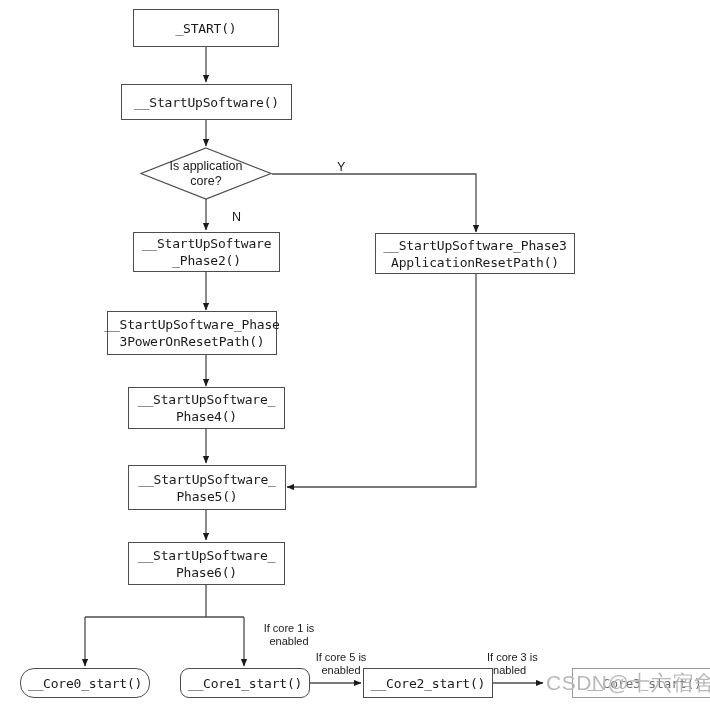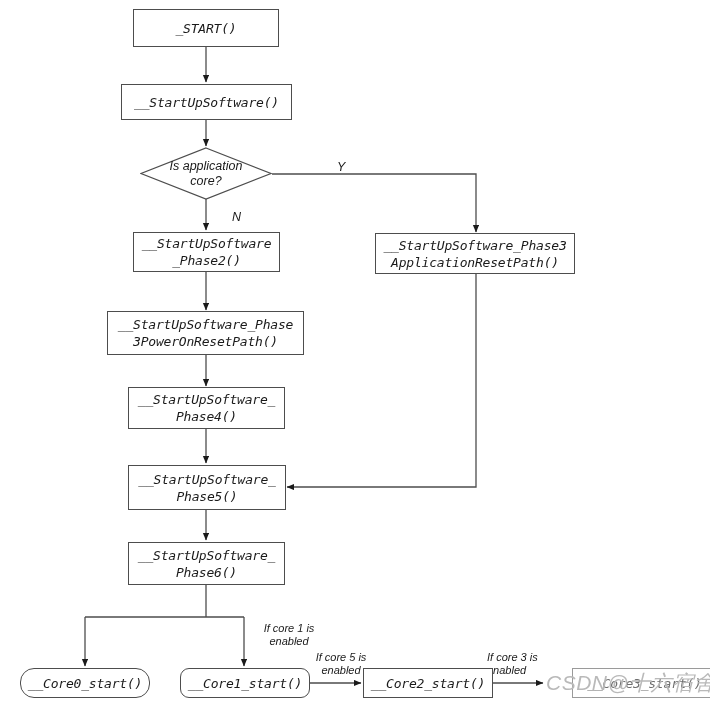--- a/index.html
+++ b/index.html
@@ -12,21 +12,20 @@
     height: 705px;
     font-family: "DejaVu Sans", sans-serif;
     -webkit-font-smoothing: antialiased;
   }
   #canvas {
     position: relative;
     width: 710px;
     height: 705px;
     overflow: hidden;
     background: #ffffff;
-    font-style: italic;
   }
   svg.edges {
     position: absolute;
     left: 0;
     top: 0;
     width: 710px;
     height: 705px;
     pointer-events: none;
   }
   .node {
@@ -162,21 +161,21 @@
   <div class="node" style="left:133px; top:232px; width:147px; height:40px;">
     <span>__StartUpSoftware
 _Phase2()</span>
   </div>
 
   <div class="node" style="left:375px; top:233px; width:200px; height:41px;">
     <span>__StartUpSoftware_Phase3
 ApplicationResetPath()</span>
   </div>
 
-  <div class="node" style="left:107px; top:311px; width:197px; height:44px;">
+  <div class="node" style="left:107px; top:311px; width:170px; height:44px;">
     <span>__StartUpSoftware_Phase
 3PowerOnResetPath()</span>
   </div>
 
   <div class="node" style="left:128px; top:387px; width:157px; height:42px;">
     <span>__StartUpSoftware_
 Phase4()</span>
   </div>
 
   <div class="node" style="left:128px; top:465px; width:158px; height:45px;">

